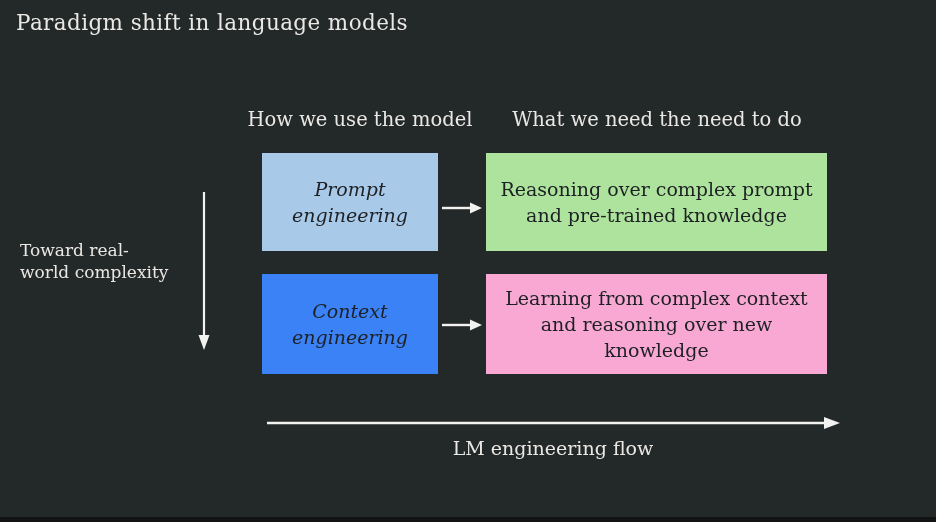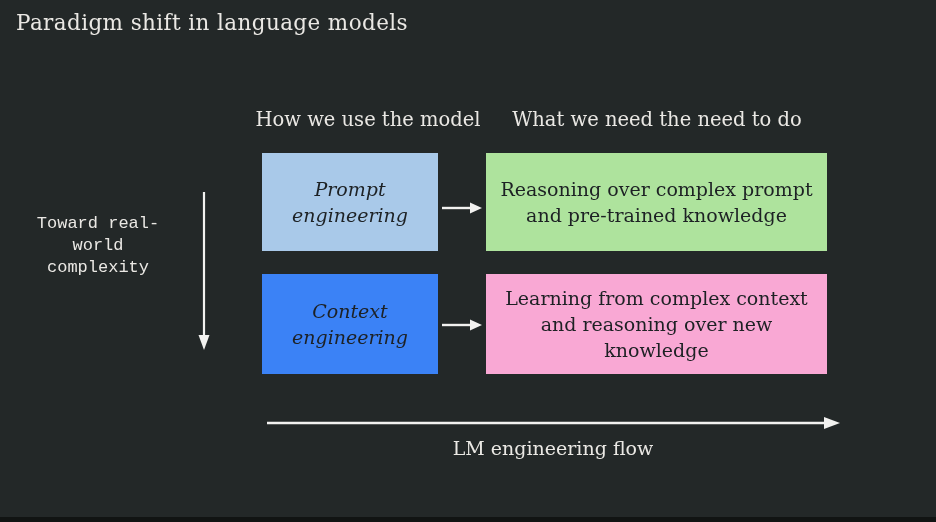--- a/index.html
+++ b/index.html
@@ -23,21 +23,21 @@
   }
   .col-header {
     position: absolute;
     top: 108px;
     transform: translateX(-50%);
     font-size: 19.5px;
     font-weight: 500;
     color: #eae8e4;
     white-space: nowrap;
   }
-  .col-header.usage { left: 368px; }
+  .col-header.usage { left: 360px; }
   .col-header.need  { left: 657px; }
   .box {
     position: absolute;
     display: flex;
     align-items: center;
     justify-content: center;
     text-align: center;
     color: #1d2124;
     font-size: 19px;
     line-height: 1.38;
@@ -45,27 +45,26 @@
   .box.method { left: 262px; width: 176px; padding: 0 12px; font-style: italic; }
   .box.need   { left: 486px; width: 341px; padding: 0 12px; }
   .row1 { top: 153px; height: 98px; }
   .row2 { top: 274px; height: 100px; }
   .flow-arrow { position: absolute; left: 441px; width: 42px; height: 16px; }
   .flow-arrow.r1 { top: 200px; }
   .flow-arrow.r2 { top: 317px; }
   .vertical-axis-label {
     position: absolute;
     left: 20px;
-    top: 213px;
+    top: 239px;
     width: 156px;
-    text-align: center;
+    text-align: left;
     font-size: 17px;
     line-height: 1.3;
     color: #eae8e4;
-    font-family: Liberation Mono, monospace;
   }
   .complexity-arrow { position: absolute; left: 196px; top: 191px; width: 16px; height: 160px; }
   .lm-arrow { position: absolute; left: 266px; top: 414px; width: 576px; height: 18px; }
   .horizontal-axis-label {
     position: absolute;
     left: 553px;
     top: 437px;
     transform: translateX(-50%);
     font-size: 19px;
     color: #eae8e4;

